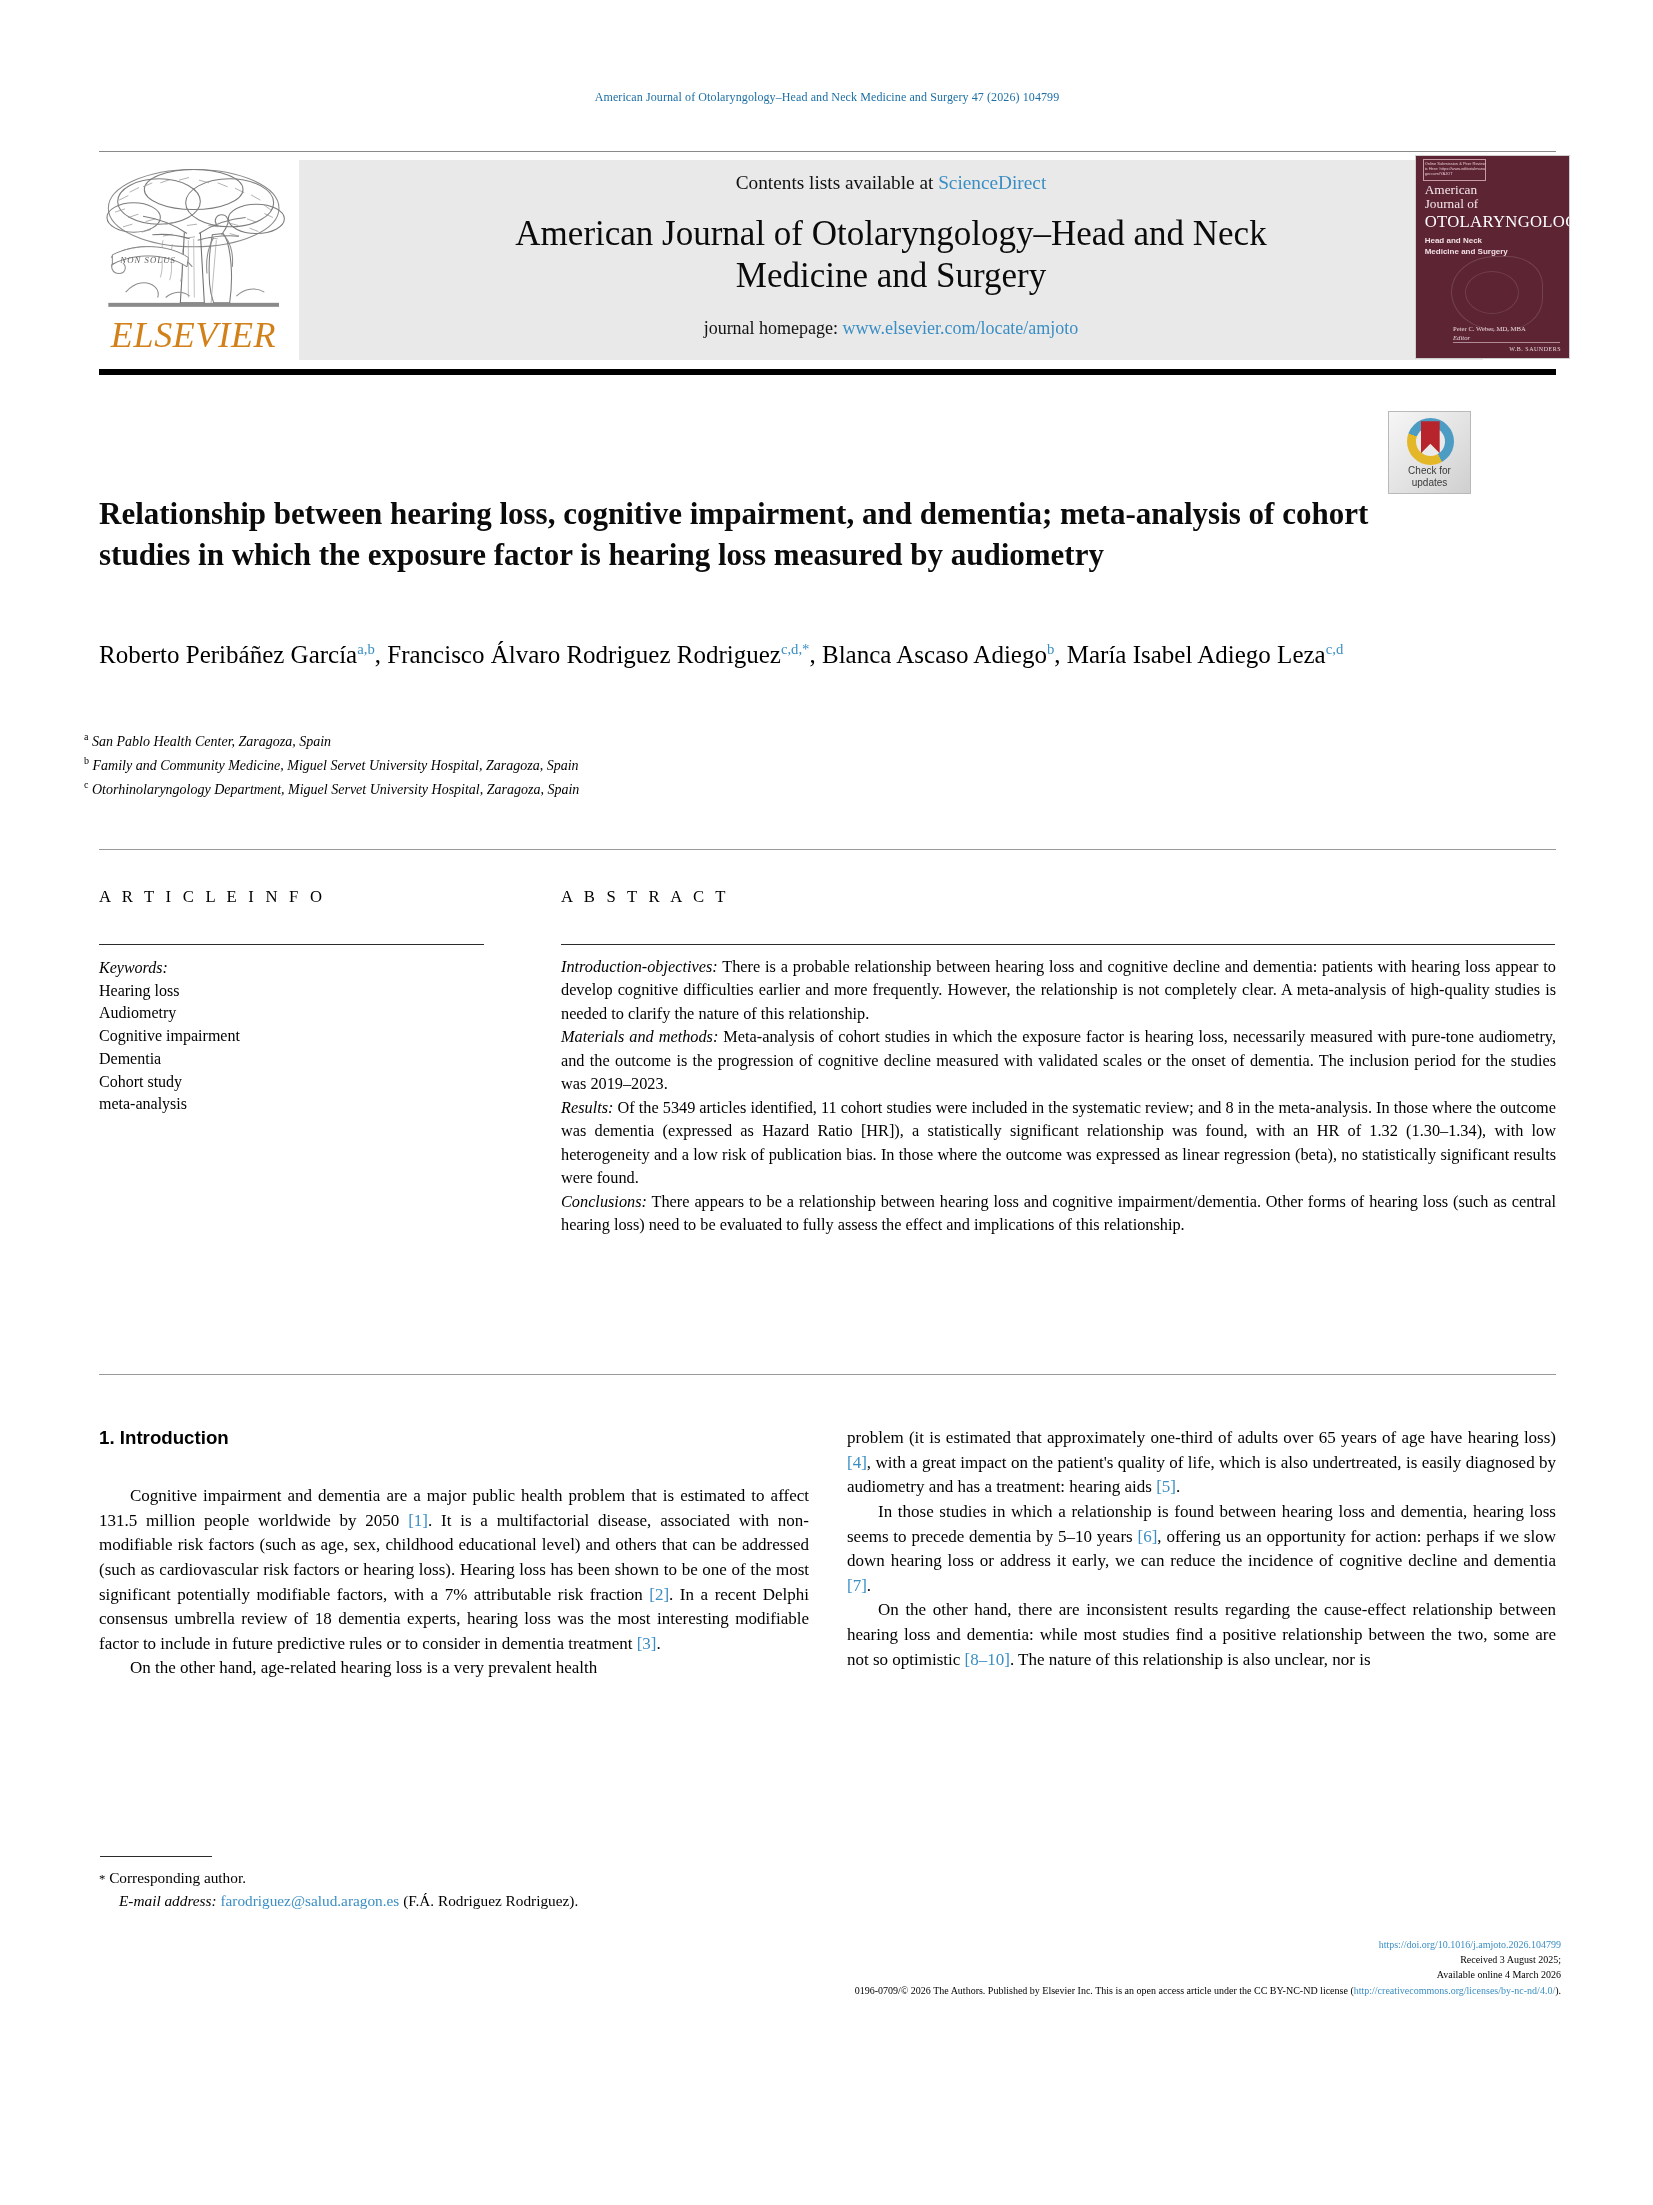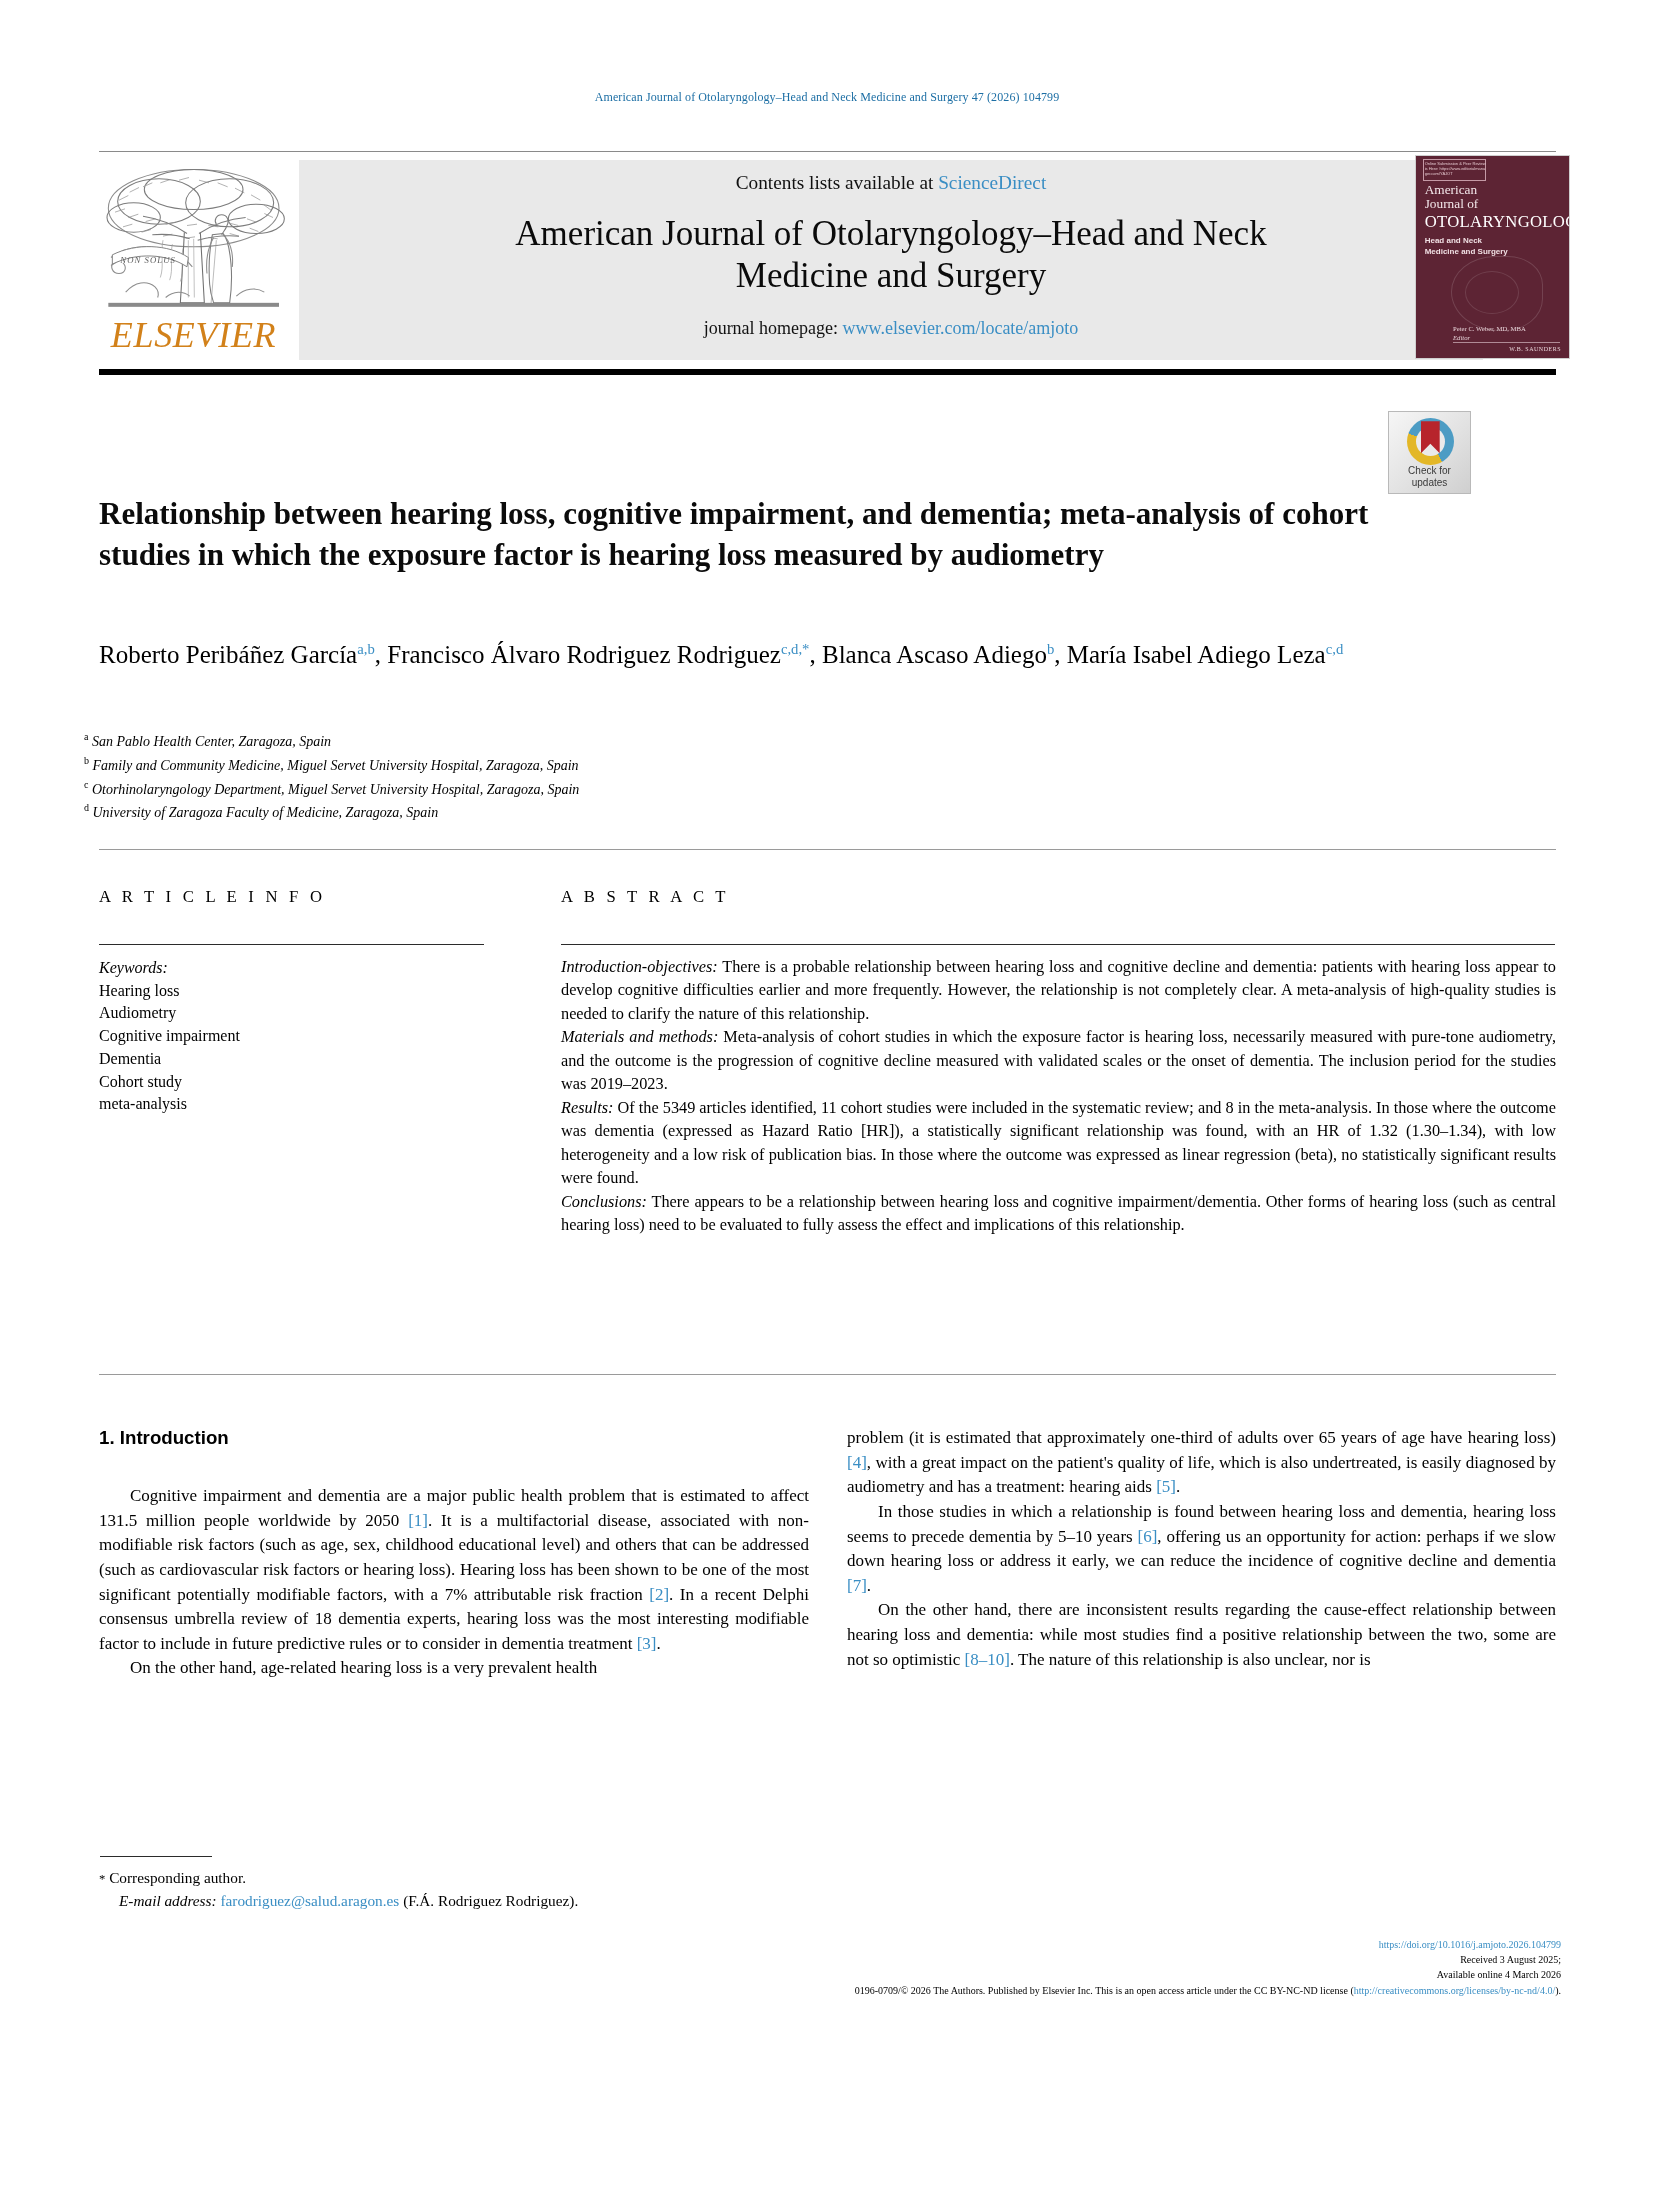--- a/index.html
+++ b/index.html
@@ -465,21 +465,20 @@
   </div>
 
   <h1 class="article-title">Relationship between hearing loss, cognitive impairment, and dementia; meta-analysis of cohort studies in which the exposure factor is hearing loss measured by audiometry</h1>
 
   <div class="authors"><span>Roberto Peribáñez García</span><sup>a,b</sup><span>, </span><span>Francisco Álvaro Rodriguez Rodriguez</span><sup>c,d,*</sup><span>, </span><span>Blanca Ascaso Adiego</span><sup>b</sup><span>, </span><span>María Isabel Adiego Leza</span><sup>c,d</sup></div>
 
   <div class="affiliations">
       <div><sup>a</sup> San Pablo Health Center, Zaragoza, Spain</div>
       <div><sup>b</sup> Family and Community Medicine, Miguel Servet University Hospital, Zaragoza, Spain</div>
       <div><sup>c</sup> Otorhinolaryngology Department, Miguel Servet University Hospital, Zaragoza, Spain</div>
-      <div><sup>d</sup> University of Zaragoza Faculty of Medicine, Zaragoza, Spain</div>
     </div>
 
   <div class="sec-rule"></div>
 
   <div class="info-col">
     <div class="smallcaps-head">A R T I C L E   I N F O</div>
   </div>
   <div class="info-rule"></div>
   <div class="keywords">
     <div class="kw-label">Keywords:</div>

